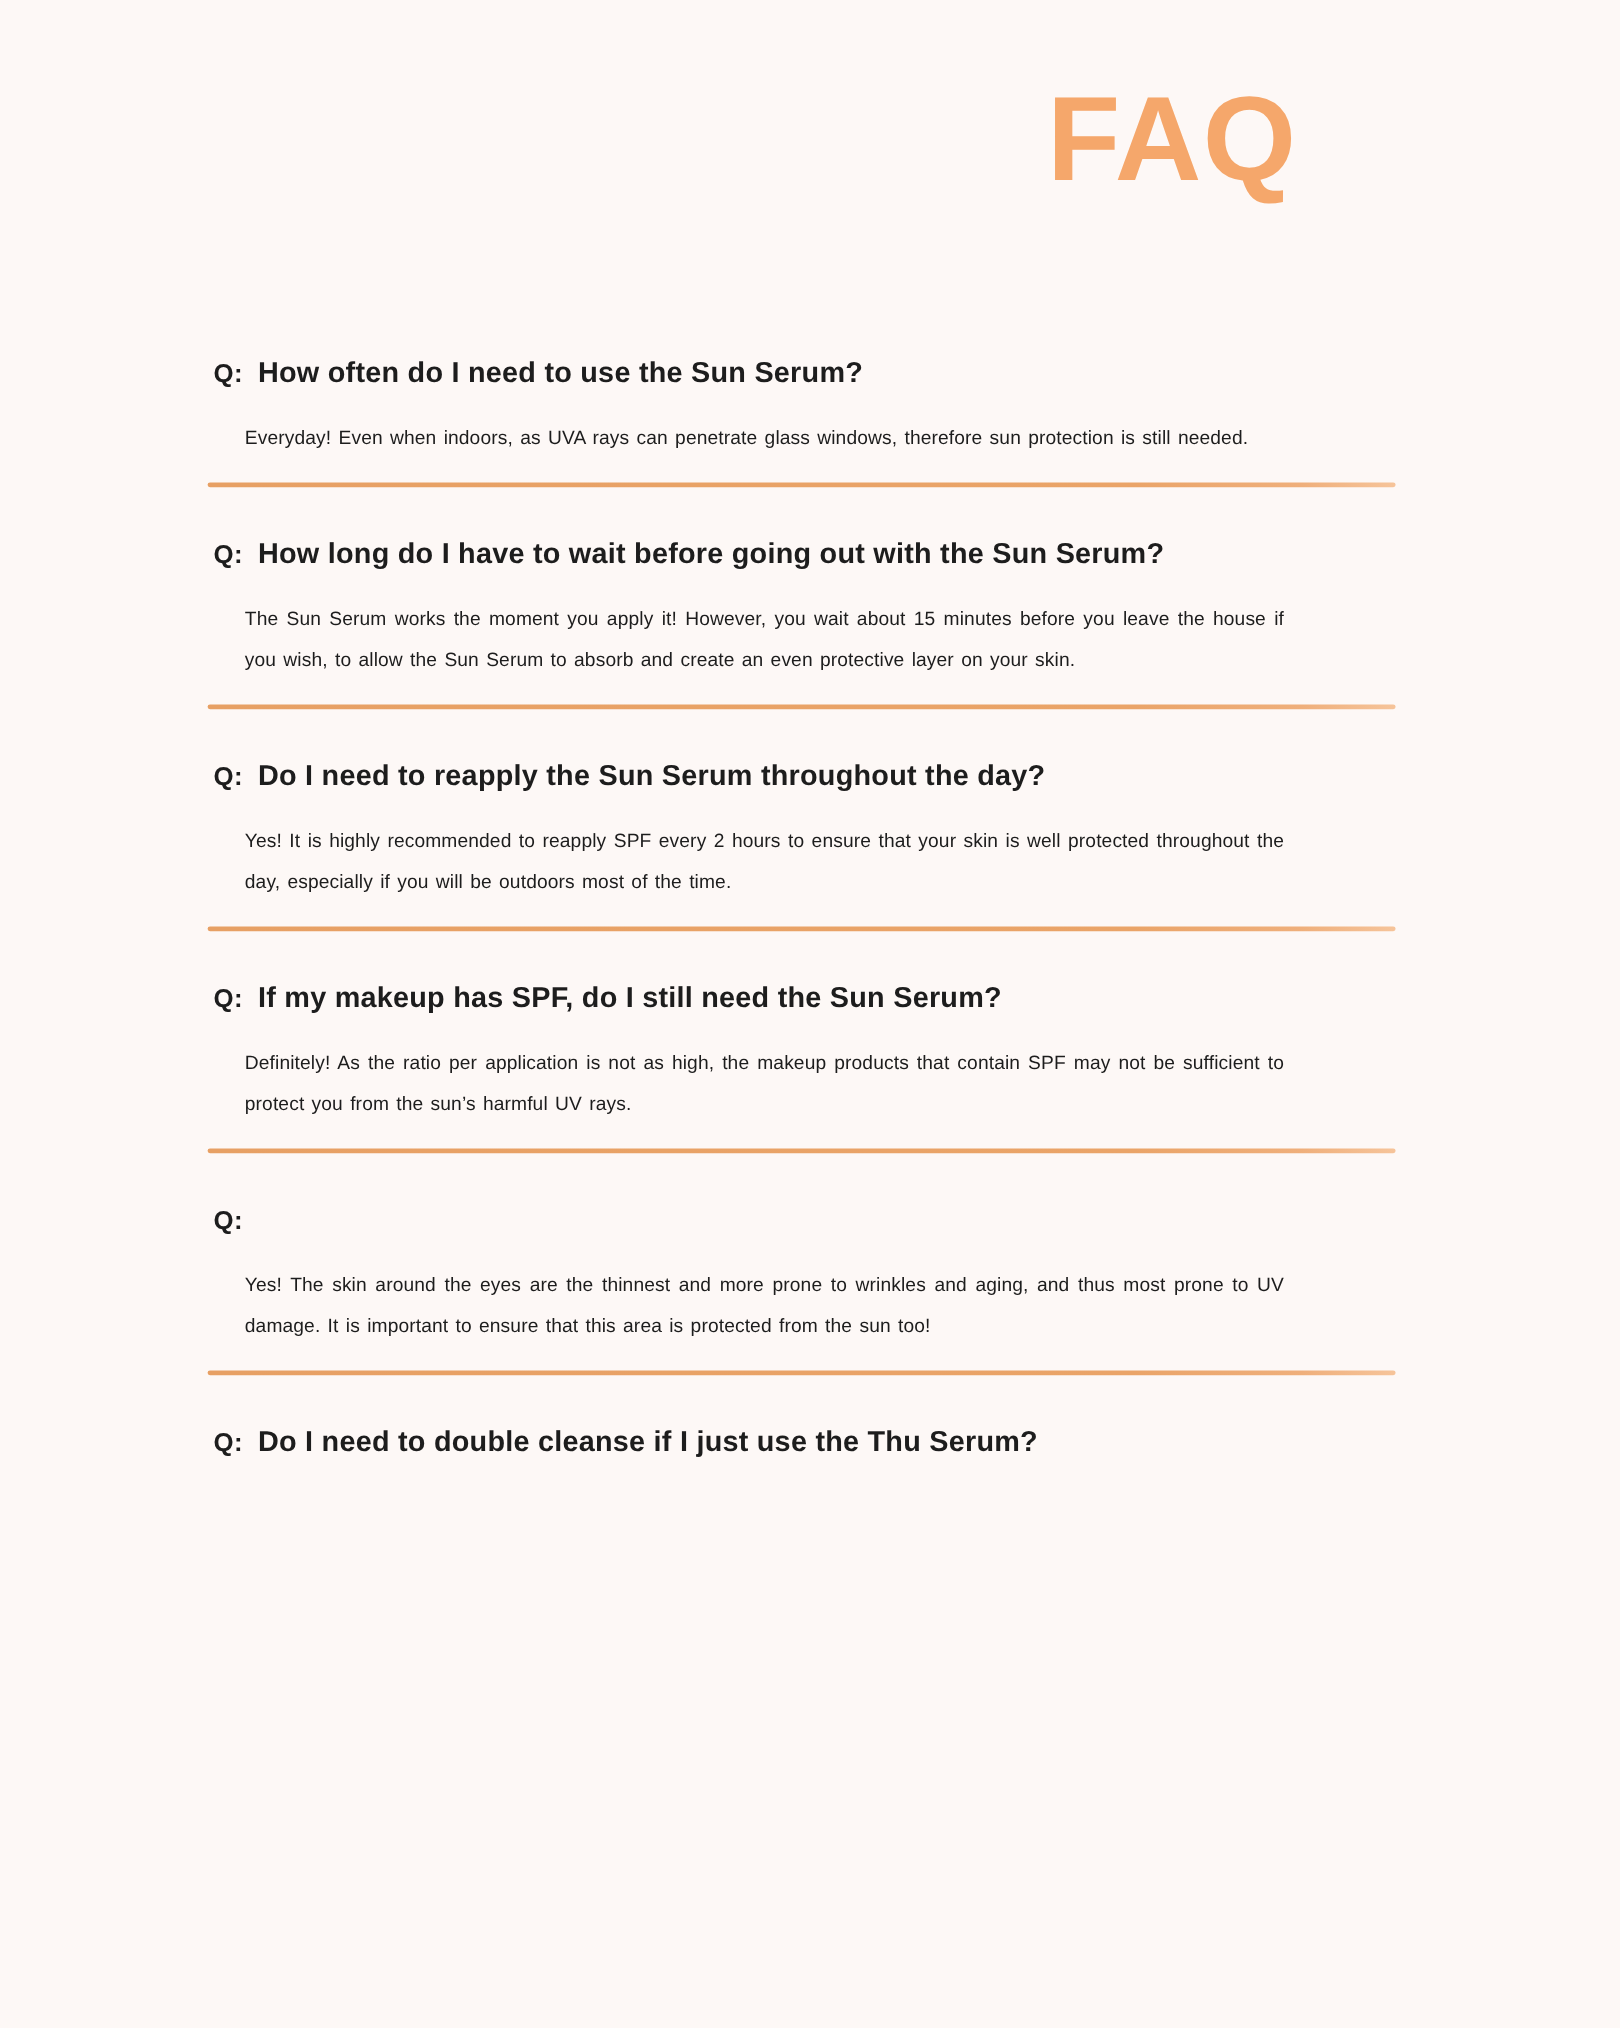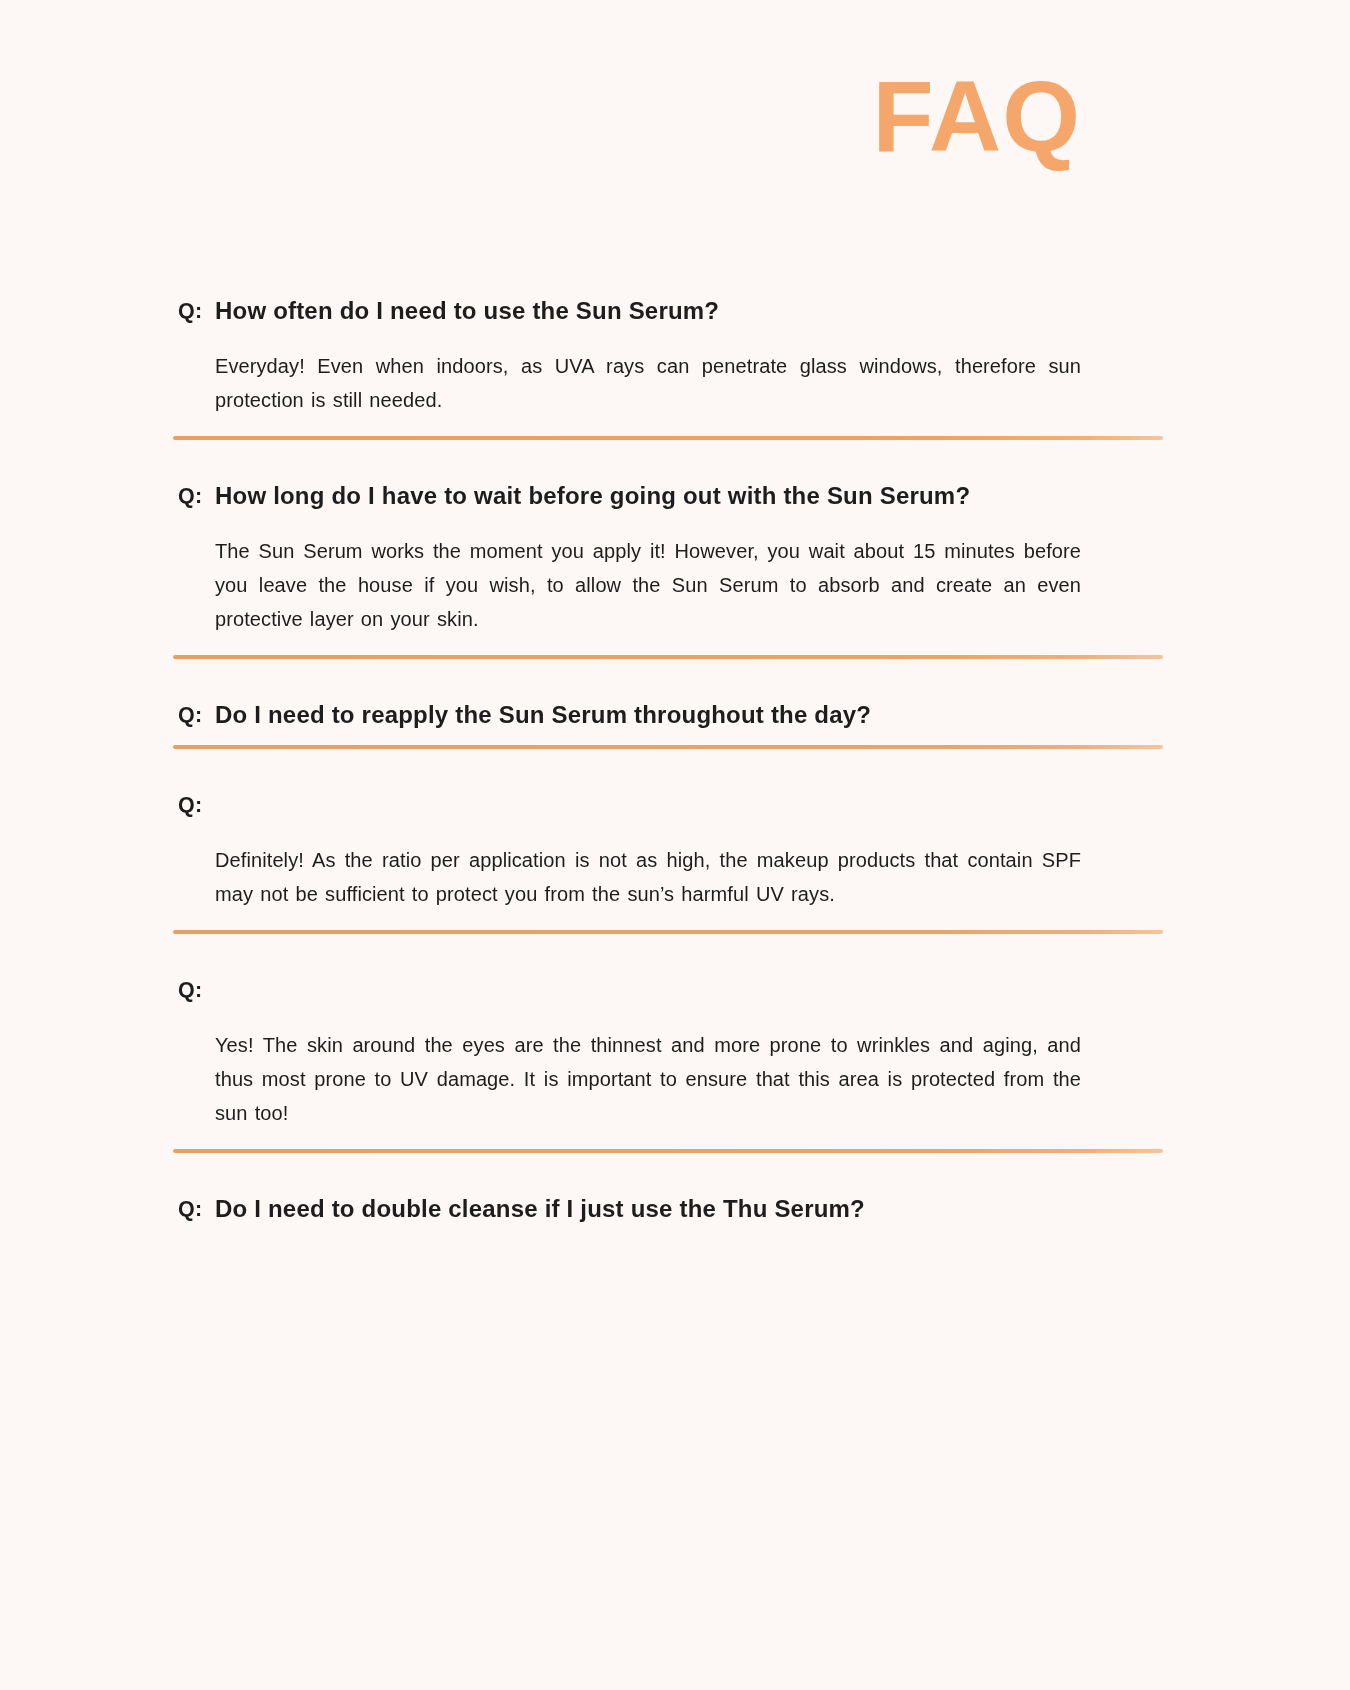--- a/index.html
+++ b/index.html
@@ -43,23 +43,23 @@
   .q-marker {
     flex: 0 0 37px;
   }
   .q-text {
     margin: 0;
     font-size: 24px;
     line-height: 22px;
     font-weight: bold;
   }
   .a-text {
-    margin: 27px 0 0 37px;
+    margin: 27px 0 0 26px;
     width: 866px;
-    font-size: 20px;
+    font-size: 16px;
     line-height: 34px;
     letter-spacing: 0.1px;
     word-spacing: 1.5px;
     text-align: justify;
   }
   .divider {
     border: none;
     height: 4px;
     width: 990px;
     margin: 19px 0 45px -5px;
@@ -91,26 +91,28 @@
       </div>
       <p class="a-text">The Sun Serum works the moment you apply it! However, you wait about 15 minutes before you leave the house if you wish, to allow the Sun Serum to absorb and create an even protective layer on your skin.</p>
       <hr class="divider">
     </section>
 
     <section class="faq-item">
       <div class="q-row">
         <span class="q-marker">Q:</span>
         <h2 class="q-text">Do I need to reapply the Sun Serum throughout the day?</h2>
       </div>
+      <p class="a-text">Yes! It is highly recommended to reapply SPF every 2 hours to ensure that your skin is well protected throughout the day, especially if you will be outdoors most of the time.</p>
       <hr class="divider">
     </section>
 
     <section class="faq-item">
       <div class="q-row">
         <span class="q-marker">Q:</span>
+        <h2 class="q-text">If my makeup has SPF, do I still need the Sun Serum?</h2>
       </div>
       <p class="a-text">Definitely! As the ratio per application is not as high, the makeup products that contain SPF may not be sufficient to protect you from the sun’s harmful UV rays.</p>
       <hr class="divider">
     </section>
 
     <section class="faq-item">
       <div class="q-row">
         <span class="q-marker">Q:</span>
       </div>
       <p class="a-text">Yes! The skin around the eyes are the thinnest and more prone to wrinkles and aging, and thus most prone to UV damage. It is important to ensure that this area is protected from the sun too!</p>

